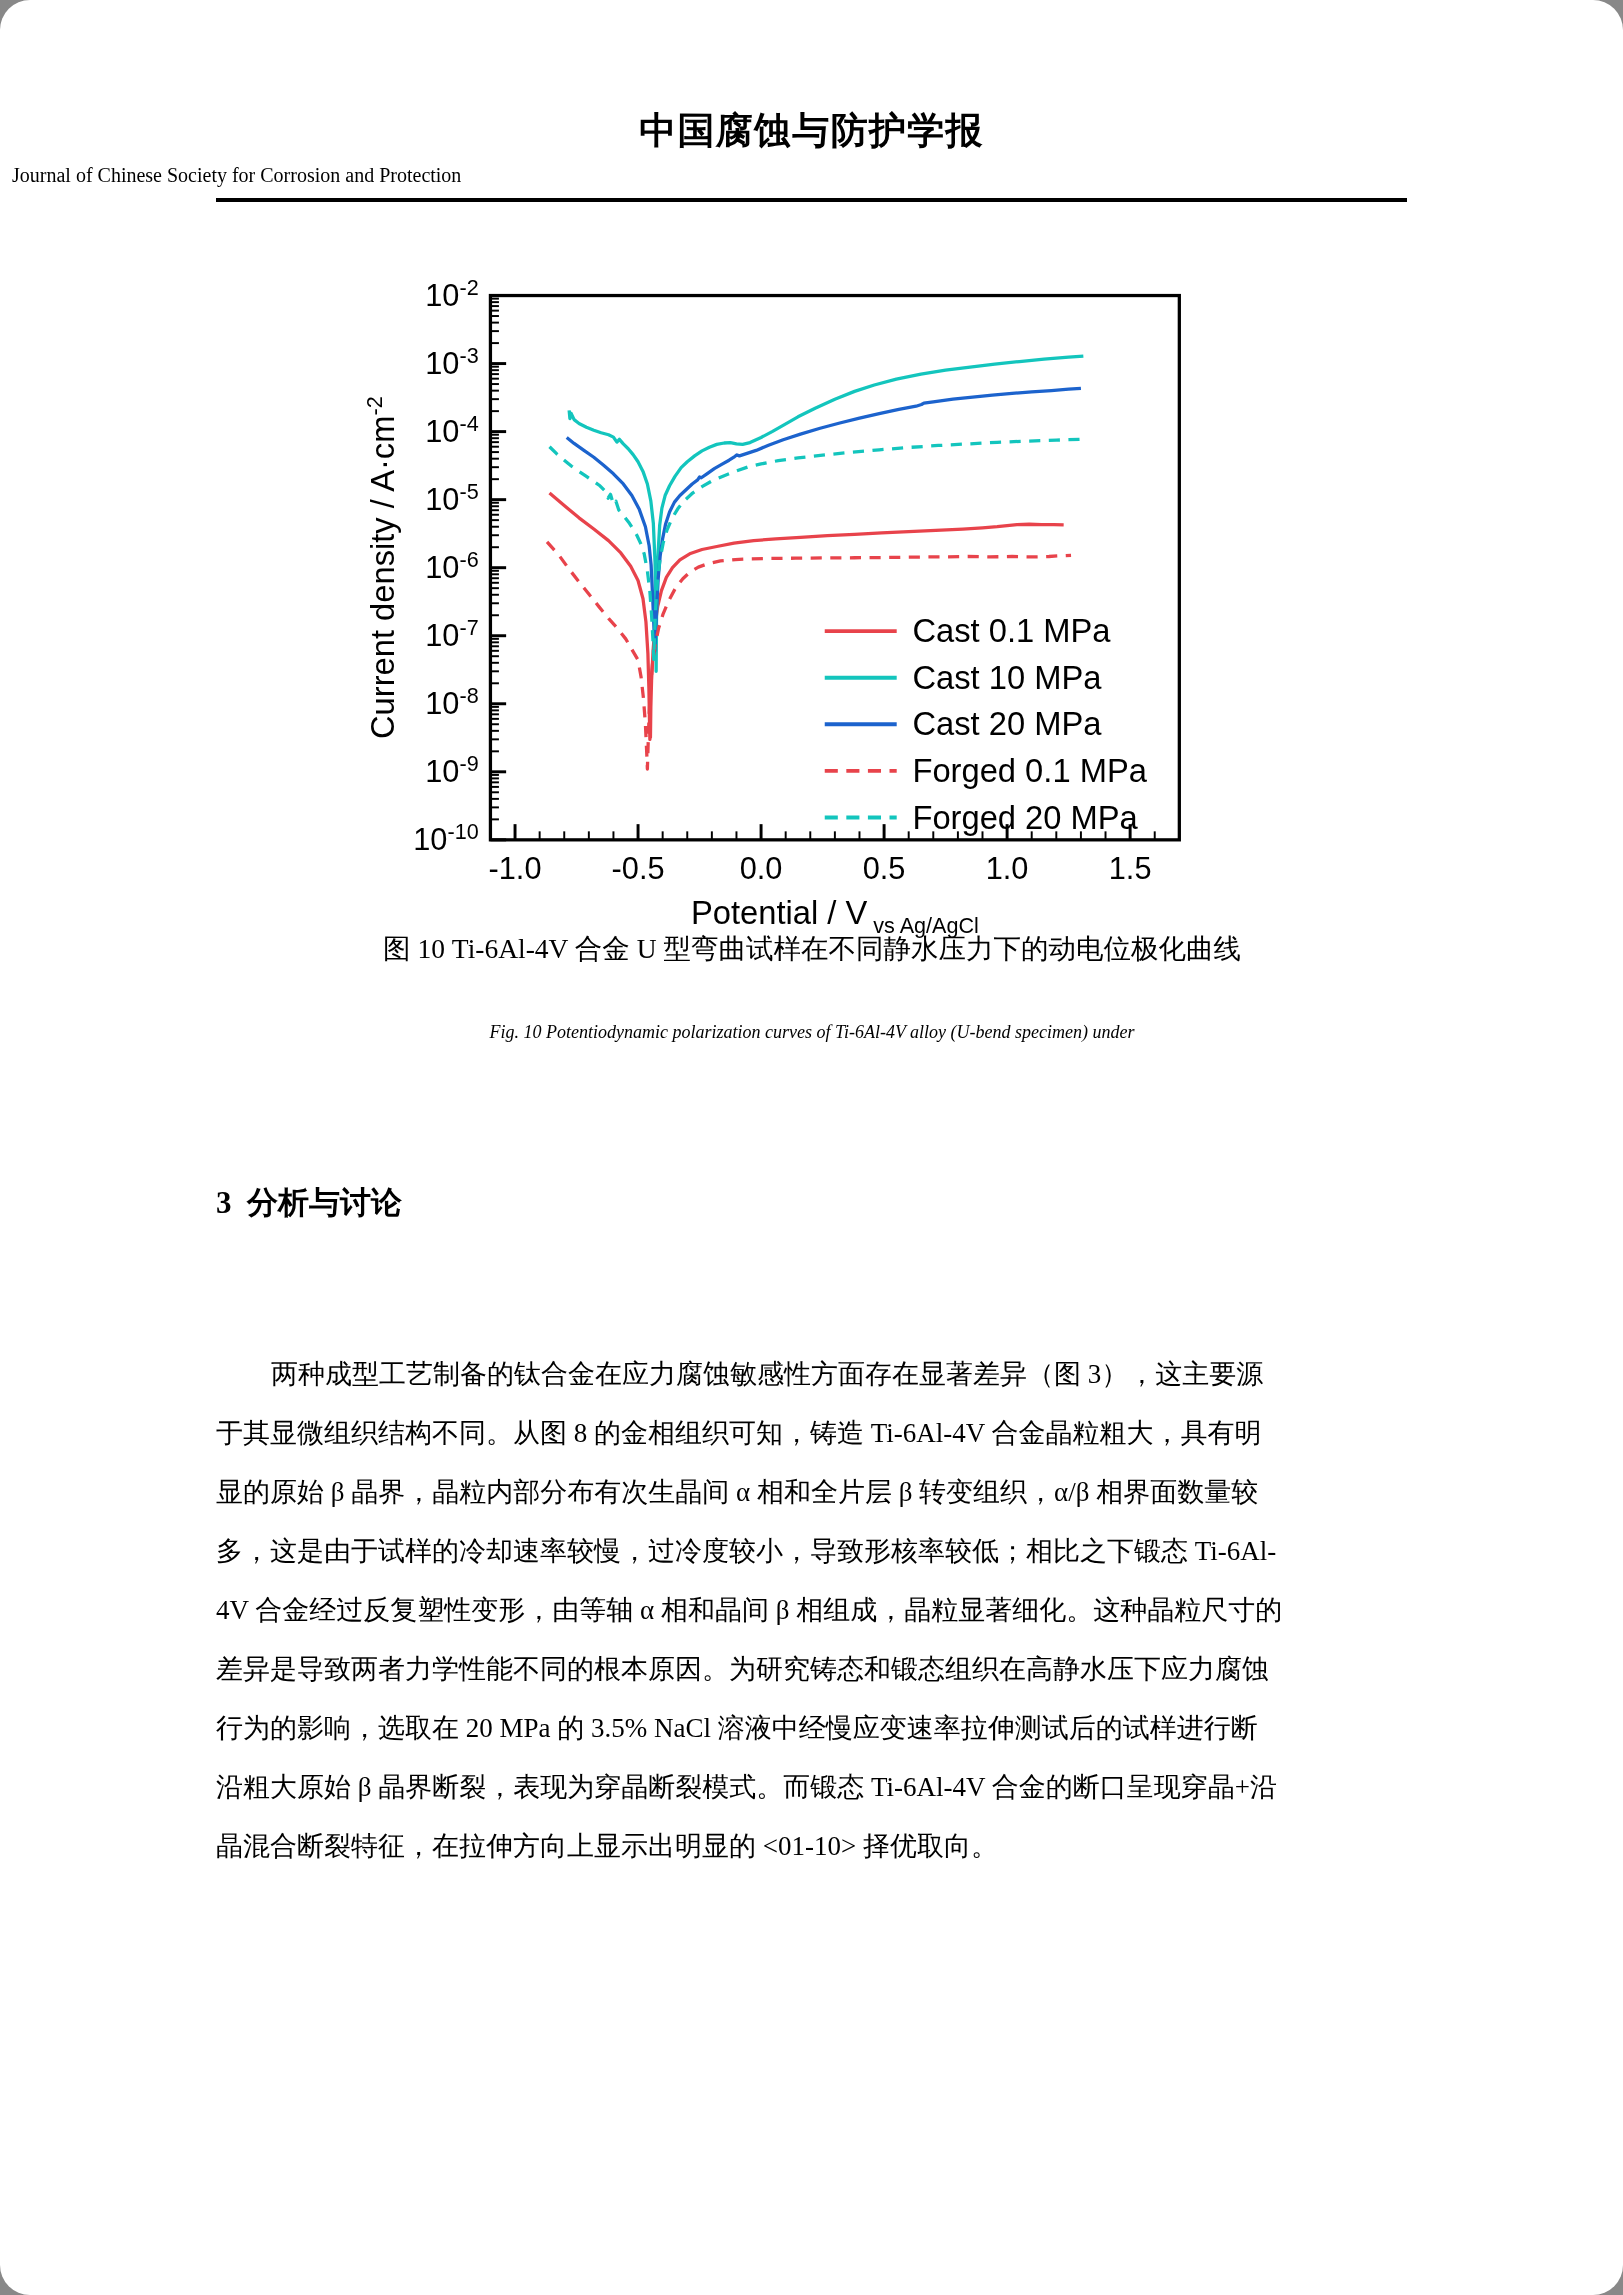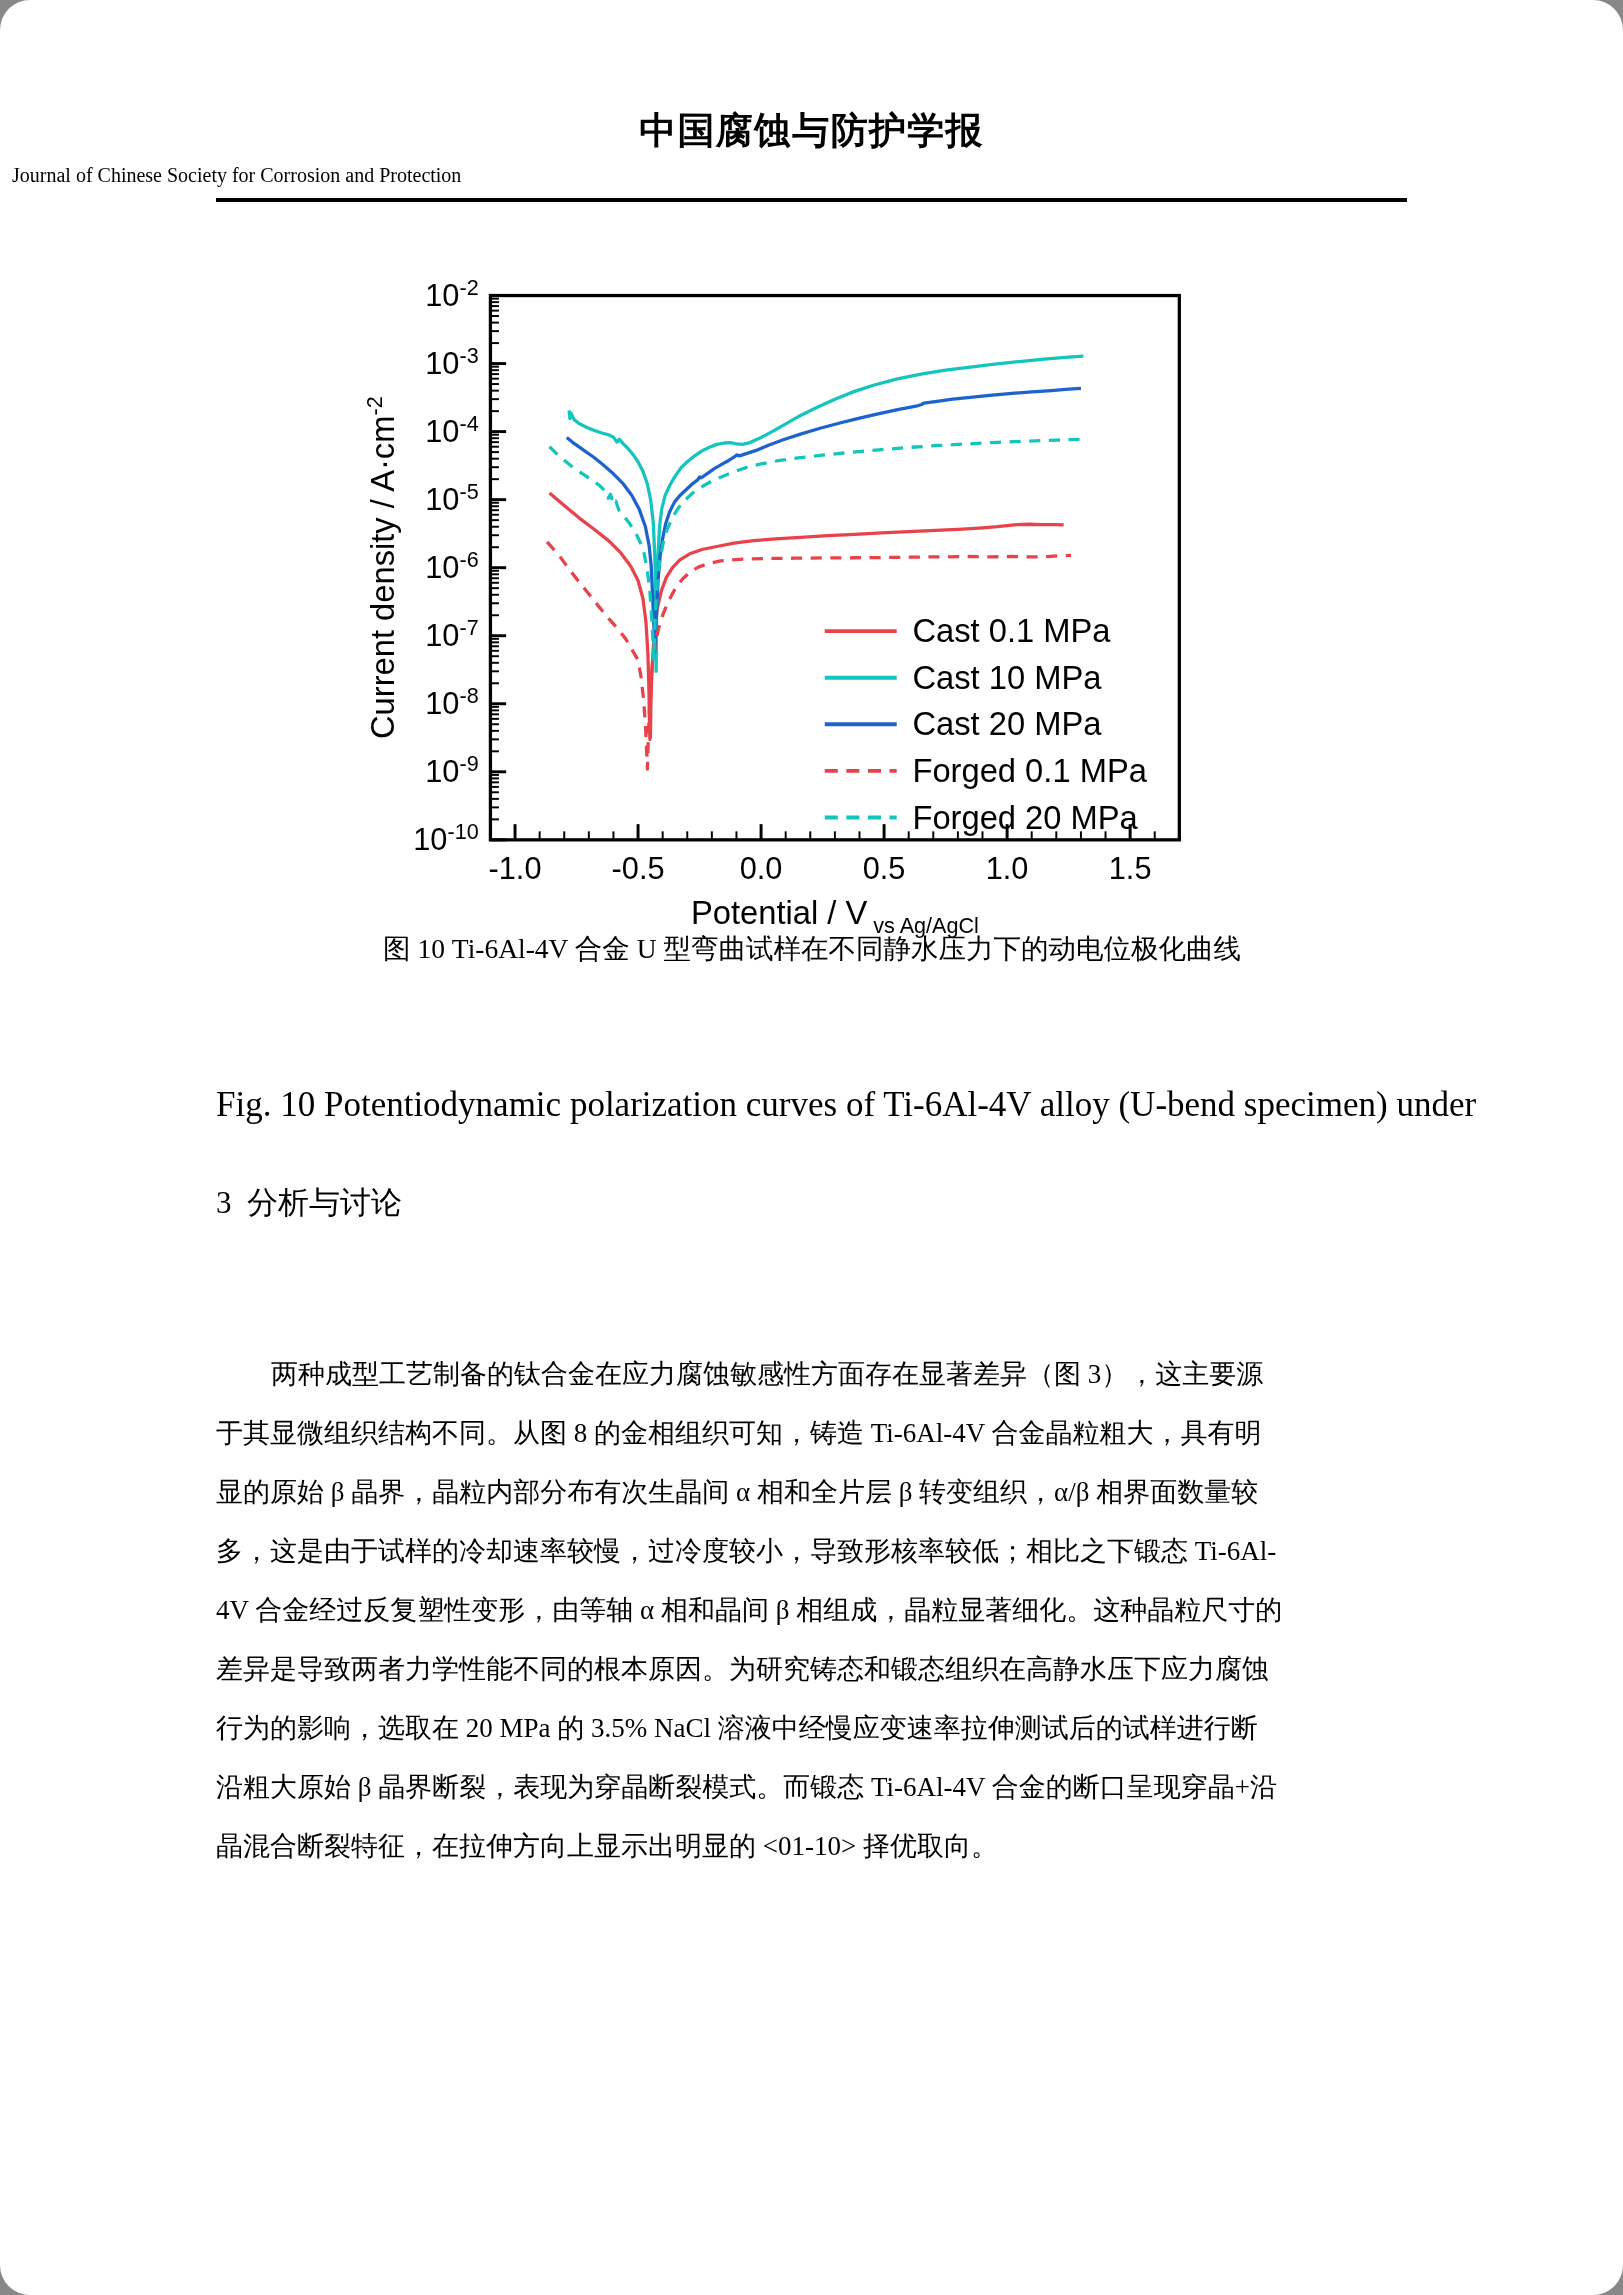--- a/index.html
+++ b/index.html
@@ -28,25 +28,25 @@
   }
   .chart-wrap{
     position:absolute;left:353px;top:236px;width:916px;height:736px;
   }
   svg{font-family:"Liberation Sans","DejaVu Sans",sans-serif;}
   .caption{
     position:absolute;left:216px;width:1192px;text-align:center;
     font-size:27.5px;line-height:33px;white-space:pre;
   }
   .cap-zh{top:932px;}
-  .cap-en1{top:1088px;font-size:35px;}
+  .cap-en1{top:1016px;font-size:18px;font-style:italic;}
   .cap-en2{top:1090px;font-size:27px;}
   .h1{
     position:absolute;left:216px;top:1182px;
-    font-size:31px;font-weight:normal;white-space:pre;
+    font-size:31px;font-weight:bold;white-space:pre;
   }
   .h2{
     position:absolute;left:216px;top:1273px;
     font-size:28px;font-weight:bold;white-space:pre;
   }
   .para{
     position:absolute;left:216px;top:1345px;width:1197px;
   }
   .pline{
     font-size:27px;line-height:59px;height:59px;white-space:pre;

